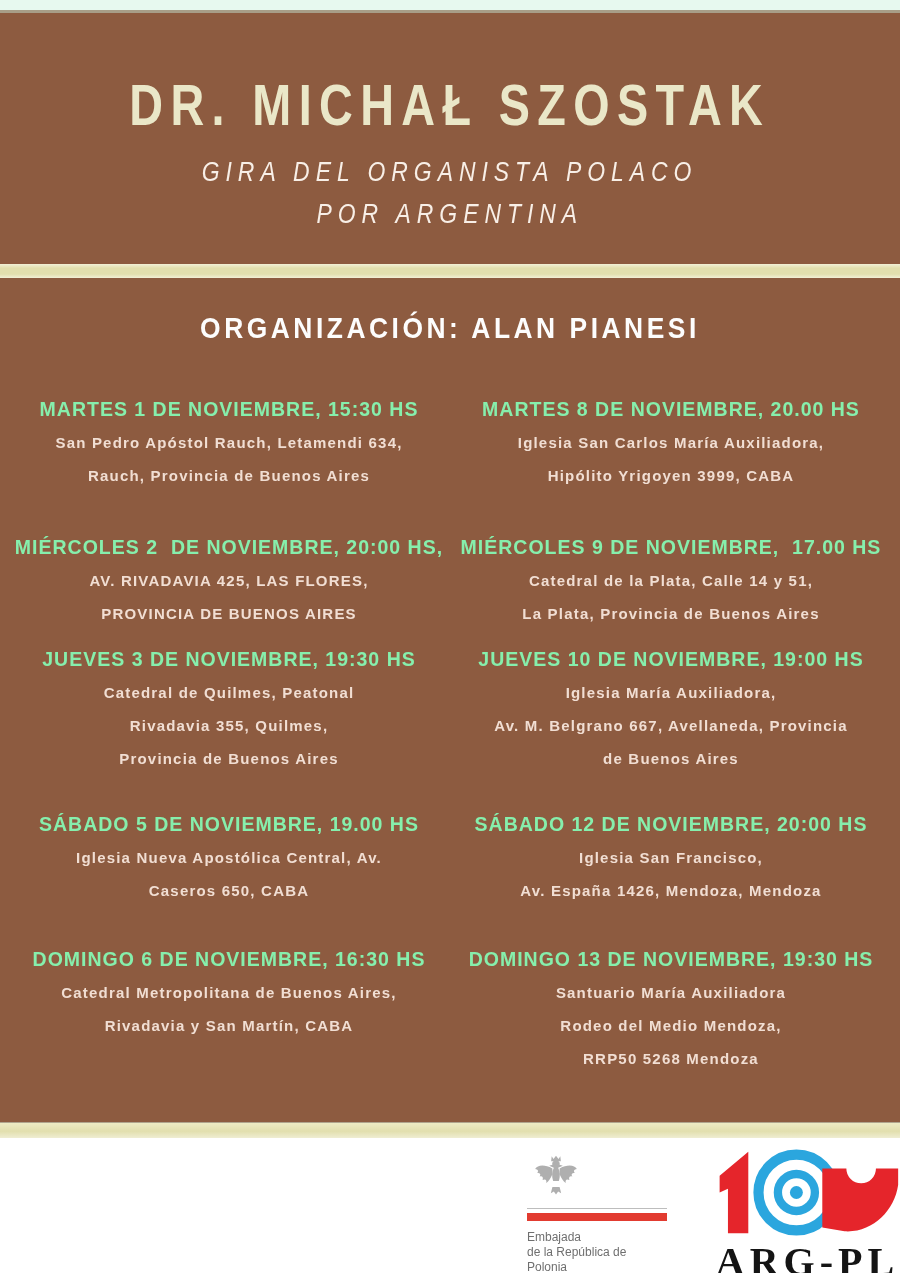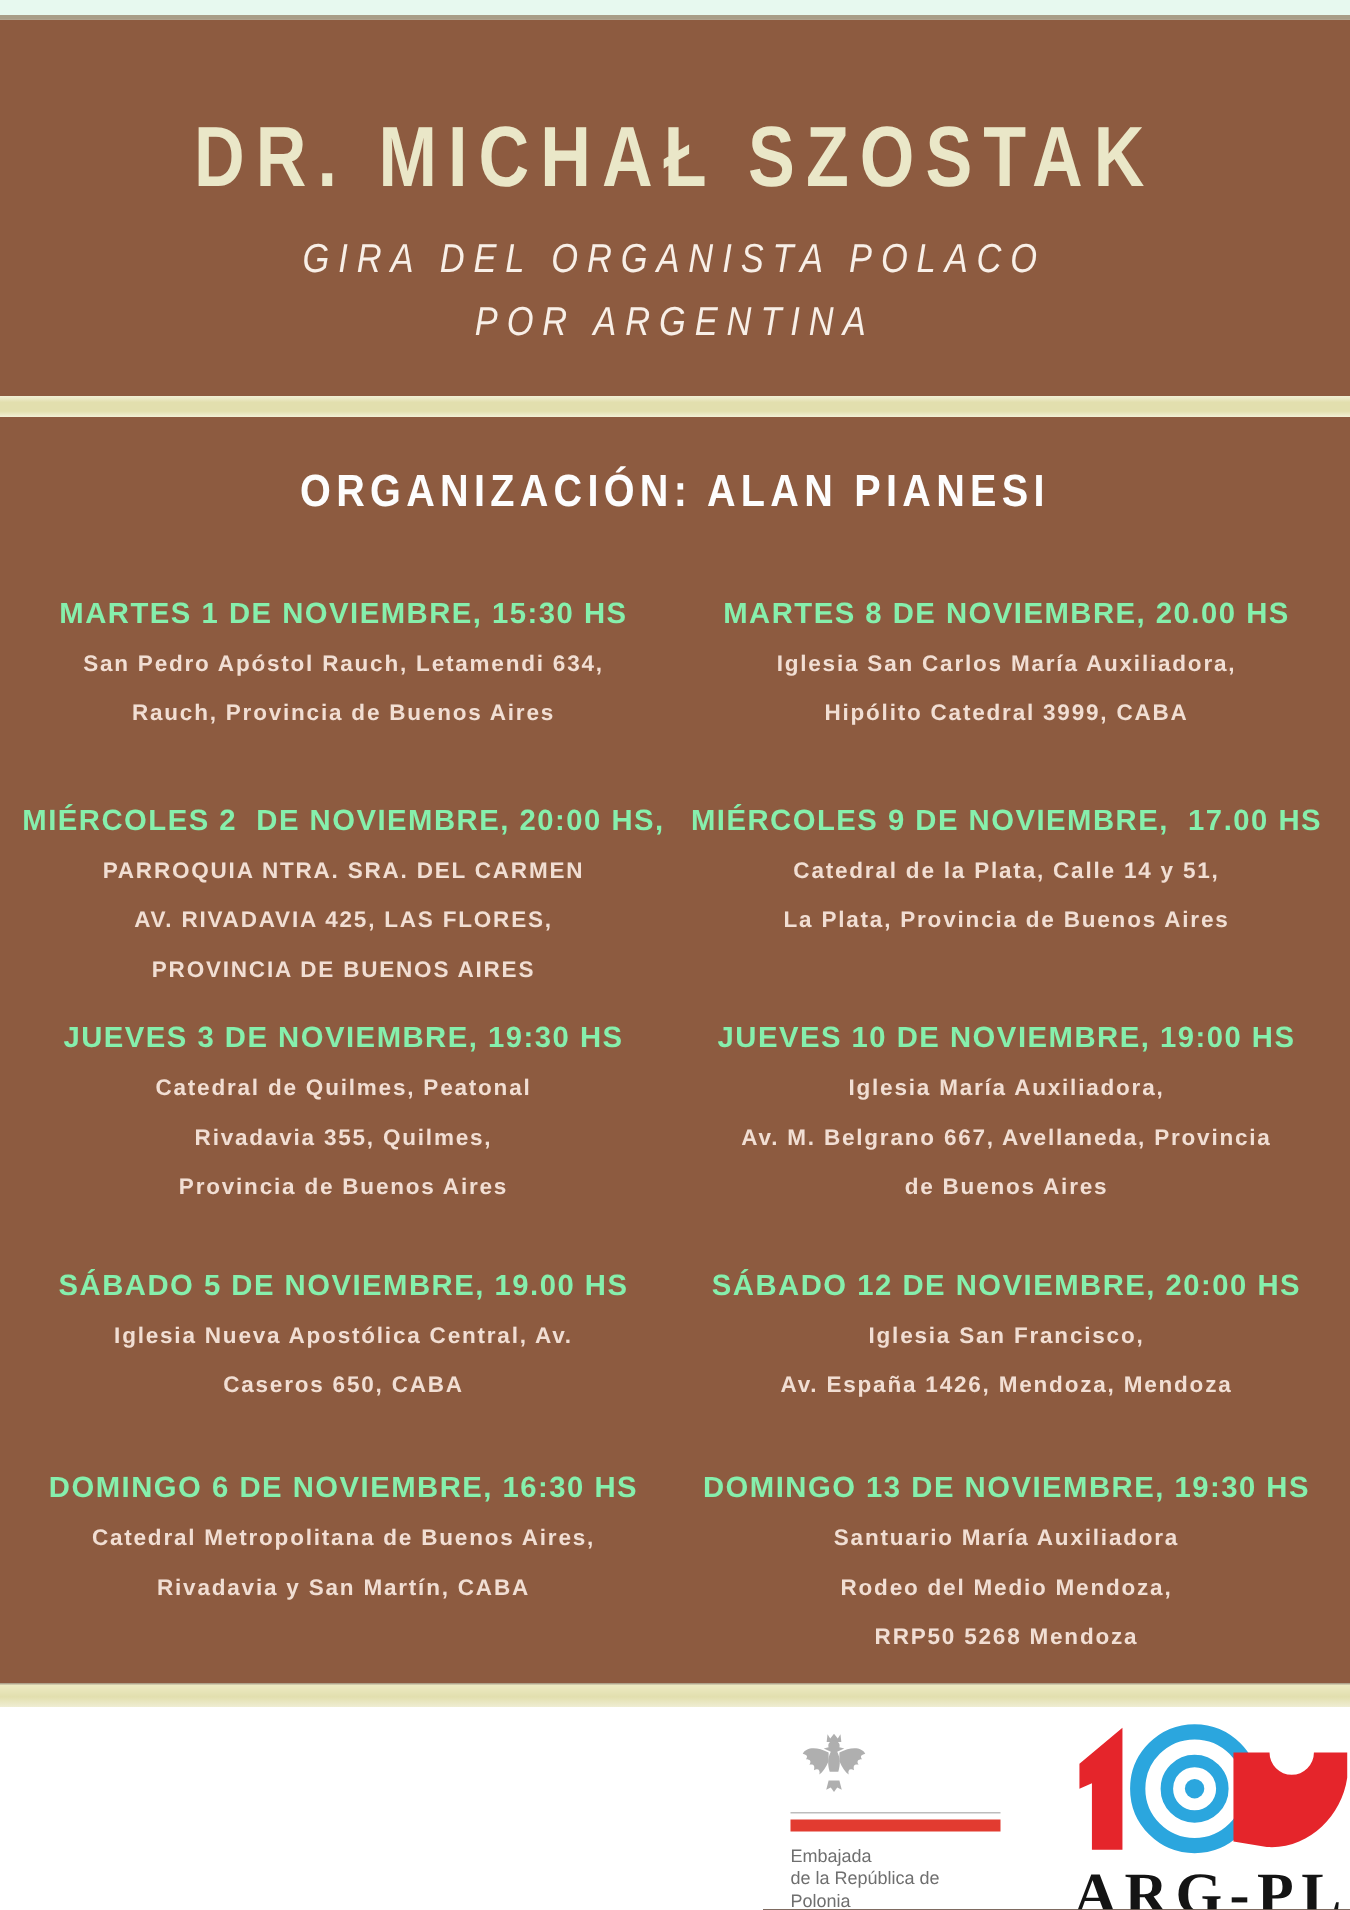--- a/index.html
+++ b/index.html
@@ -84,28 +84,27 @@
 
     <div class="s-row m1">
       <div class="cell">
         <div class="ev-h">MARTES 1 DE NOVIEMBRE, 15:30 HS</div>
         <div class="ev-l">San Pedro Apóstol Rauch, Letamendi 634,</div>
         <div class="ev-l">Rauch, Provincia de Buenos Aires</div>
       </div>
       <div class="cell">
         <div class="ev-h">MARTES 8 DE NOVIEMBRE, 20.00 HS</div>
         <div class="ev-l">Iglesia San Carlos María Auxiliadora,</div>
-        <div class="ev-l">Hipólito Catedral 3999, CABA</div>
+        <div class="ev-l">Hipólito Yrigoyen 3999, CABA</div>
       </div>
     </div>
 
     <div class="s-row m2">
       <div class="cell">
         <div class="ev-h">MIÉRCOLES 2&nbsp; DE NOVIEMBRE, 20:00 HS,</div>
-        <div class="ev-l">PARROQUIA NTRA. SRA. DEL CARMEN</div>
         <div class="ev-l">AV. RIVADAVIA 425, LAS FLORES,</div>
         <div class="ev-l">PROVINCIA DE BUENOS AIRES</div>
       </div>
       <div class="cell">
         <div class="ev-h">MIÉRCOLES 9 DE NOVIEMBRE, &nbsp;17.00 HS</div>
         <div class="ev-l">Catedral de la Plata, Calle 14 y 51,</div>
         <div class="ev-l">La Plata, Provincia de Buenos Aires</div>
       </div>
     </div>
 

